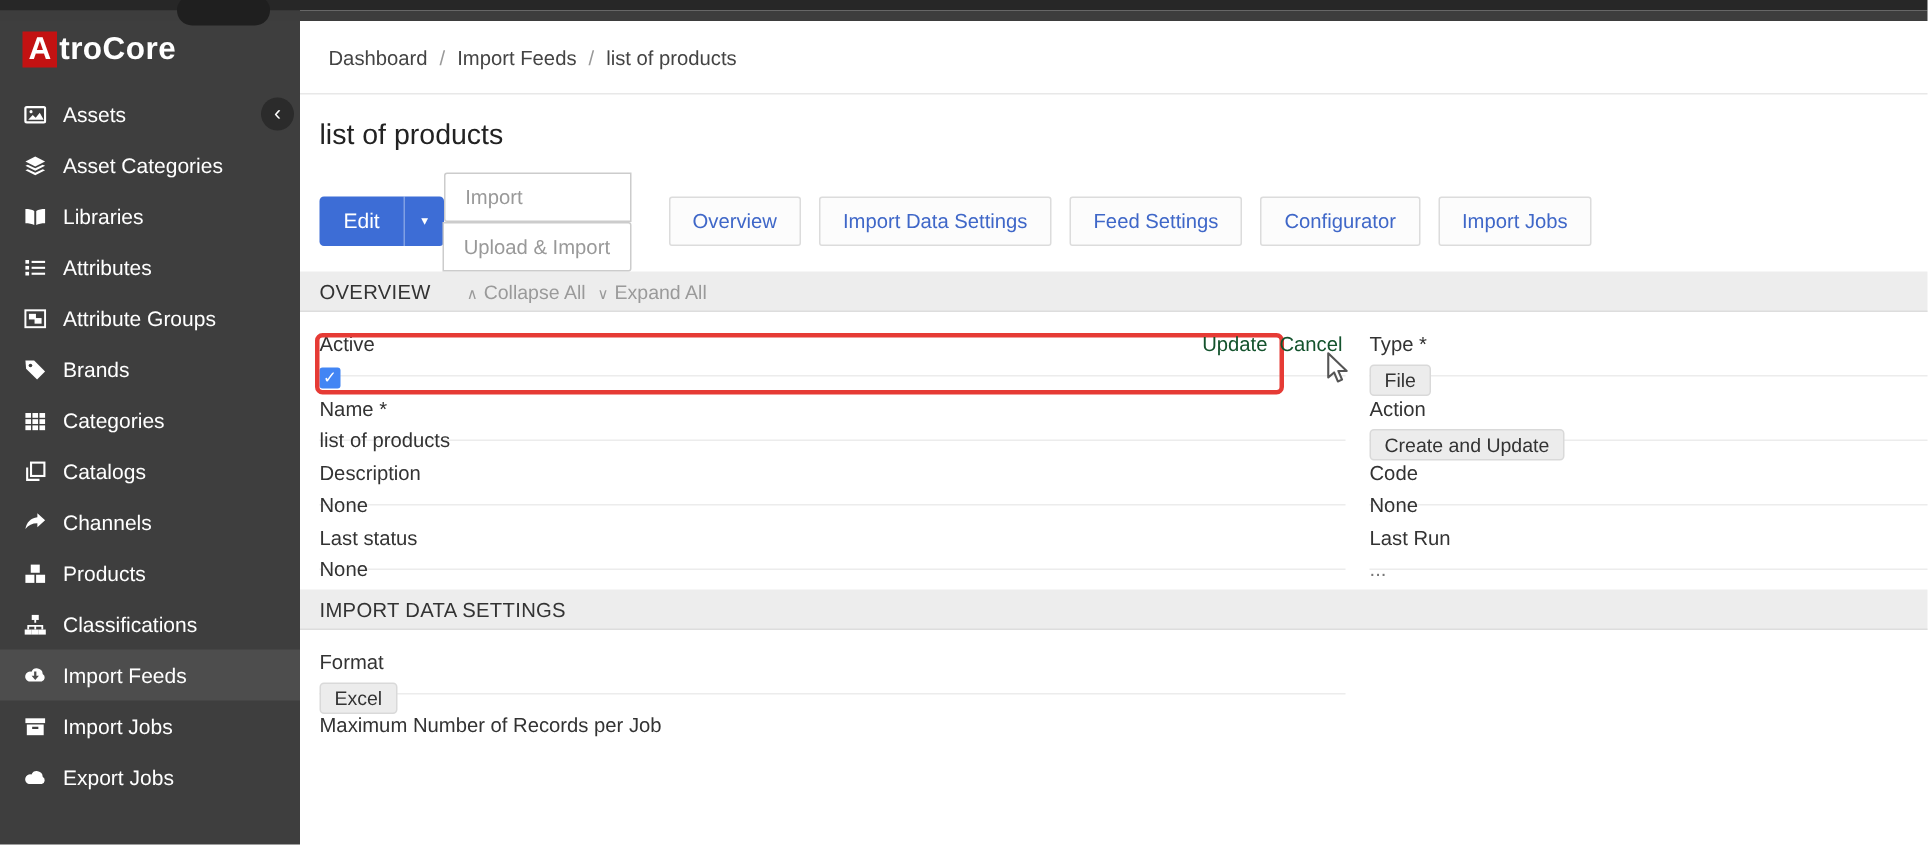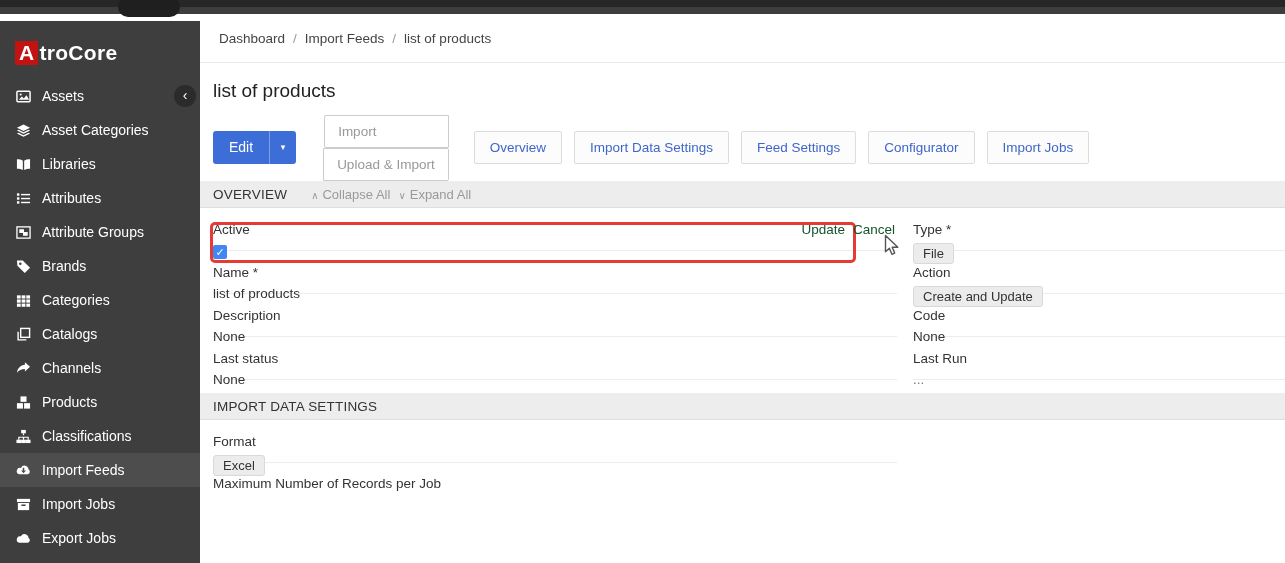--- a/index.html
+++ b/index.html
@@ -6,40 +6,40 @@
   body{
     width:1285px;height:563px;overflow:hidden;position:relative;
     font-family:"Liberation Sans","DejaVu Sans",sans-serif;
     background:#fff;color:#333;
   }
   
   .strip1{position:absolute;left:0;top:0;width:1285px;height:7px;background:#272727;z-index:40;}
   .strip2{position:absolute;left:0;top:7px;width:1285px;height:7px;background:#3d3d3d;z-index:40;}
   .browser-tab{position:absolute;left:118px;top:-10px;width:62px;height:20px;background:#1f1f1f;border-radius:10px;z-index:45;}
   
-  .sidebar{position:absolute;left:0;top:21px;bottom:0;width:200px;background:#3e3e3e;z-index:30;}
+  .sidebar{position:absolute;left:0;top:1px;bottom:0;width:200px;background:#3e3e3e;z-index:30;}
   .logo{padding:20px 0 14px 15px;font-size:21px;font-weight:bold;color:#fff;letter-spacing:.3px;}
   .logo-a{display:inline-block;background:#c31212;color:#fff;padding:0 4px;margin-right:1px;}
   .nav{position:relative;}
   .nav-item{height:34px;display:flex;align-items:center;padding-left:15px;color:#fff;font-size:14px;cursor:pointer;}
   .nav-item.active{background:#4d4d4d;}
   .nav-icon{width:16px;height:16px;margin-right:11px;display:inline-flex;align-items:center;justify-content:center;flex:0 0 16px;}
   .collapse-circle{
     position:absolute;right:4px;top:6px;width:22px;height:22px;border-radius:50%;
     background:#2b2b2b;color:#fff;font-size:14px;line-height:21px;text-align:center;cursor:pointer;z-index:31;
   }
   
   .main{position:absolute;left:200px;top:14px;right:0;bottom:0;background:#fff;}
   .breadcrumb{height:48px;display:flex;align-items:center;padding-left:19px;font-size:13.5px;color:#444;border-bottom:1px solid #e8e8e8;}
   .crumb{cursor:pointer;}
   .crumb-sep{color:#999;margin:0 8px;}
   .page-title{margin:17px 0 0 13px;font-size:19px;color:#222;height:22px;}
   
   .toolbar{margin:29px 0 0 13px;height:33px;display:flex;align-items:center;}
-  .btn-edit{display:flex;height:33px;background:#3d6dd6;border-radius:3px;color:#fff;font-size:14px;margin-right:28px;cursor:pointer;align-items:center;}
+  .btn-edit{display:flex;height:33px;background:#3d6dd6;border-radius:3px;color:#fff;font-size:14px;cursor:pointer;align-items:center;}
   .btn-edit-main{padding:0 16px;line-height:33px;}
   .btn-edit-caret{width:26px;line-height:33px;text-align:center;border-left:1px solid rgba(255,255,255,.35);font-size:9px;}
   .btn-group{display:flex;margin-right:25px;flex-direction:column;}
   .btn-gray{height:31px;line-height:31px;padding:0 13px;border:1px solid #ccc;background:#fff;color:#999;font-size:13.5px;cursor:pointer;}
   .btn-gray+.btn-gray{margin-left:-1px;}
   .btn-group .btn-gray:first-child{border-radius:2px 0 0 2px;}
   .btn-group .btn-gray:last-child{border-radius:0 2px 2px 0;}
   .tab-btn{height:31px;line-height:31px;padding:0 15px;border:1px solid #dcdcdc;background:#fcfcfc;color:#3f67c8;font-size:13.5px;margin-right:12px;border-radius:2px;cursor:pointer;}
   
   .panel-header{margin-top:17px;height:27px;background:#ededed;border-bottom:1px solid #ddd;display:flex;align-items:center;padding-left:13px;box-sizing:border-box;}

